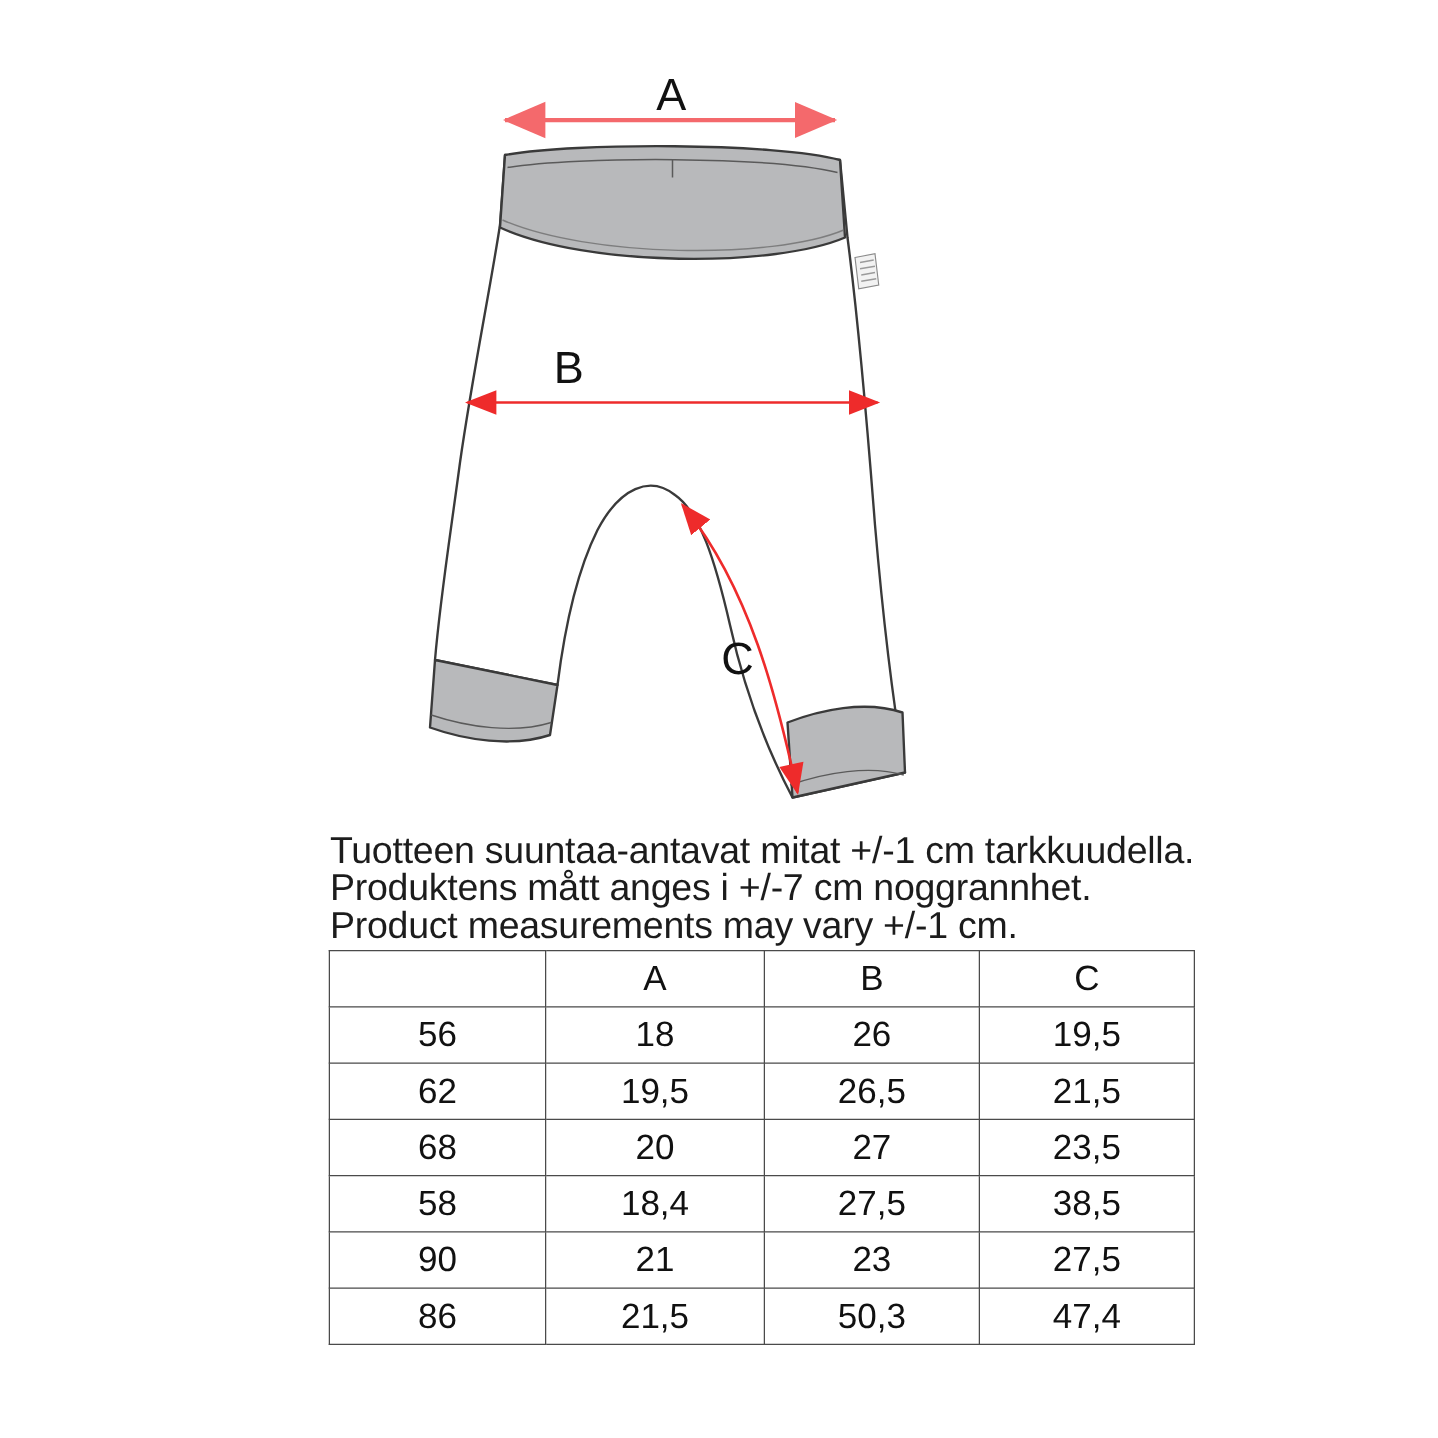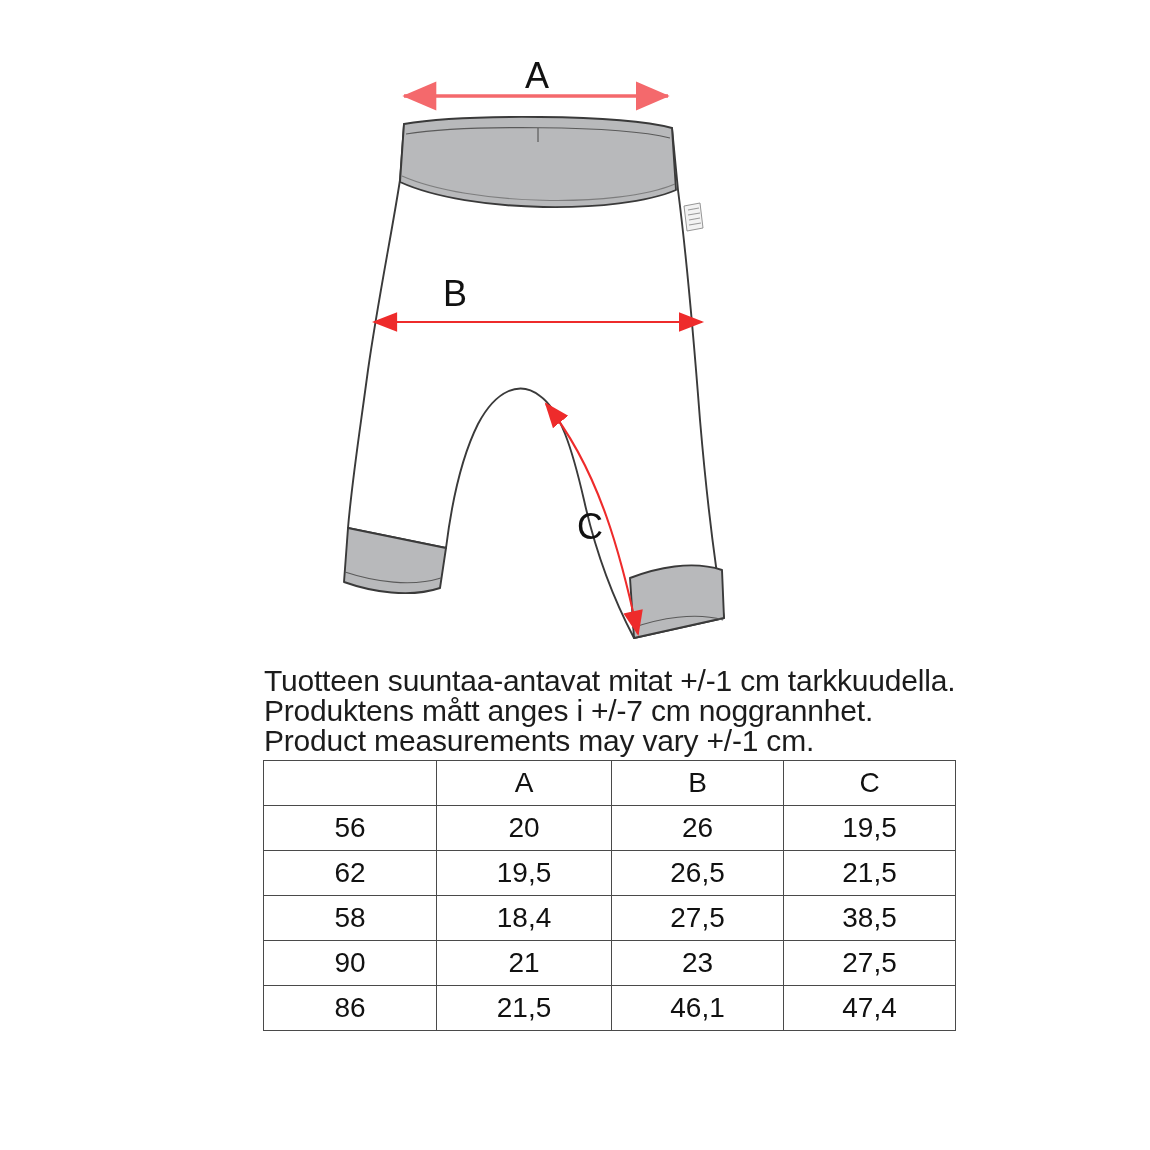--- a/index.html
+++ b/index.html
@@ -214,45 +214,51 @@
         <tr>
           <th class="empty-corner"></th>
           <th>A</th>
           <th>B</th>
           <th>C</th>
         </tr>
       </thead>
       <tbody>
         <tr>
           <td>56</td>
-          <td>20</td>
+          <td>18</td>
           <td>26</td>
           <td>19,5</td>
         </tr>
         <tr>
           <td>62</td>
           <td>19,5</td>
           <td>26,5</td>
           <td>21,5</td>
         </tr>
         <tr>
+          <td>68</td>
+          <td>20</td>
+          <td>27</td>
+          <td>23,5</td>
+        </tr>
+        <tr>
           <td>58</td>
           <td>18,4</td>
           <td>27,5</td>
           <td>38,5</td>
         </tr>
         <tr>
           <td>90</td>
           <td>21</td>
           <td>23</td>
           <td>27,5</td>
         </tr>
         <tr>
           <td>86</td>
           <td>21,5</td>
-          <td>46,1</td>
+          <td>50,3</td>
           <td>47,4</td>
         </tr>
       </tbody>
     </table>
   </div>
 
 </div>
 
 </body></html>

